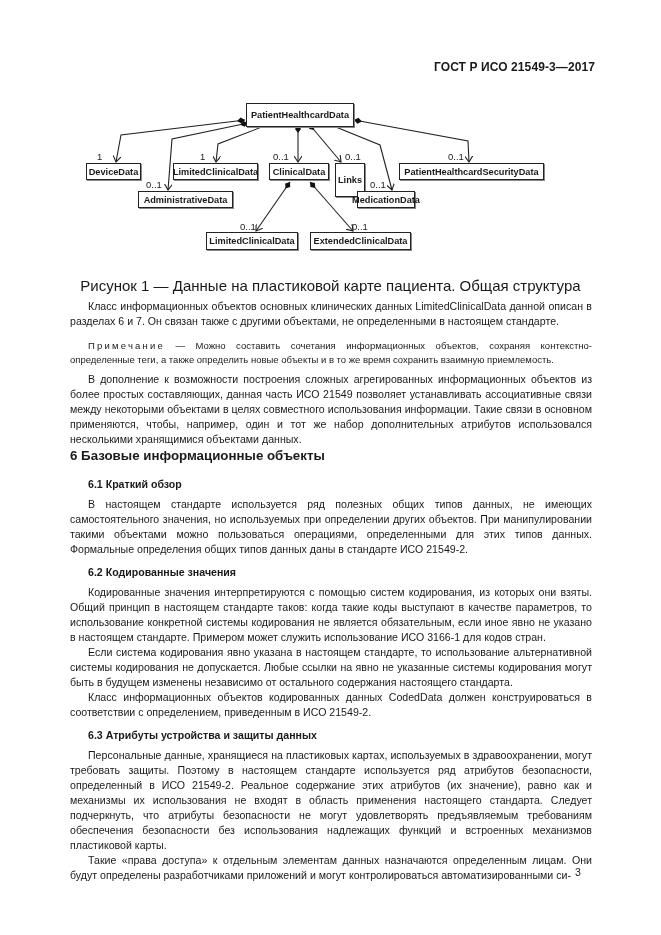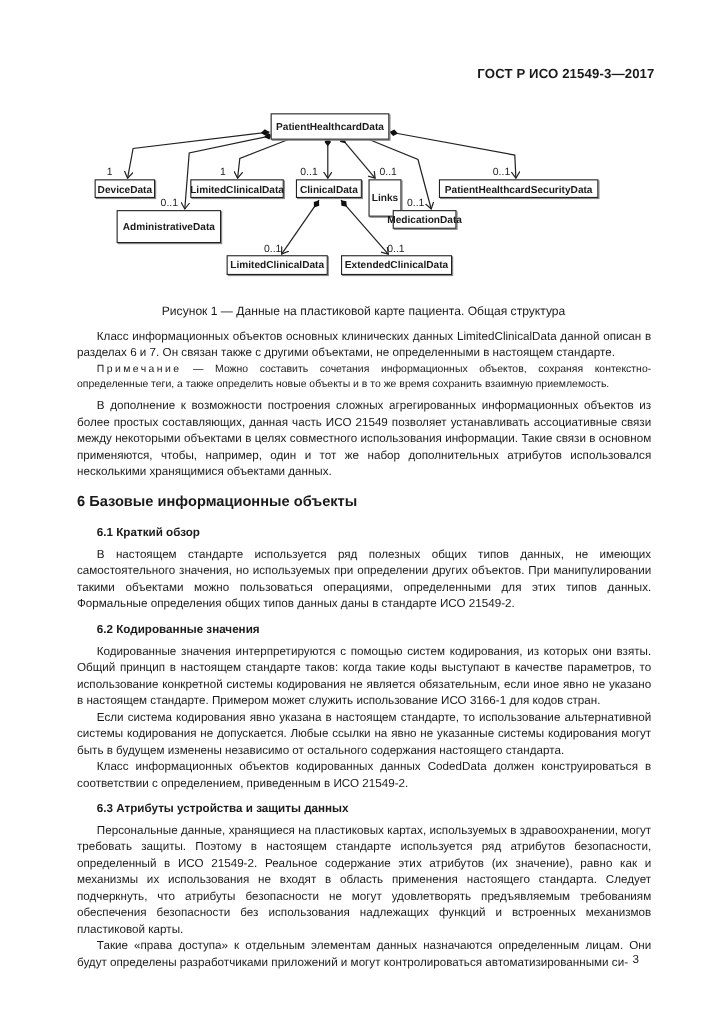--- a/index.html
+++ b/index.html
@@ -5,21 +5,21 @@
   html, body { margin: 0; padding: 0; background: #ffffff; }
   body { width: 661px; height: 935px; position: relative; overflow: hidden;
          font-family: "Liberation Sans", sans-serif; color: #1a1a1a; }
   .header { position: absolute; top: 60px; right: 66px; font-size: 12px; font-weight: bold; letter-spacing: 0.1px; }
   .diagram { position: absolute; left: 0; top: 0; width: 661px; height: 270px; }
   .diagram svg { position: absolute; left: 0; top: 0; }
   .box { position: absolute; border: 1.3px solid #222; background: #fff; font-size: 9.2px; font-weight: bold;
          display: flex; align-items: center; justify-content: center; box-sizing: border-box; white-space: nowrap;
          box-shadow: 1px 1px 0 #888; }
   .mult { position: absolute; font-size: 9.5px; color: #222; }
-  .caption { position: absolute; top: 277px; left: 0; width: 661px; text-align: center; font-size: 11px; }
+  .caption { position: absolute; top: 277px; left: 0; width: 661px; text-align: center; font-size: 15px; }
   .text { position: absolute; left: 70px; width: 522px; font-size: 10.6px; line-height: 15.1px; }
   .p { text-indent: 18px; margin: 0; text-align: justify; text-align-last: left; }
   .note { font-size: 9.5px; line-height: 13.4px; }
   .spaced { letter-spacing: 2.2px; }
   .h1 { font-size: 13.3px; font-weight: bold; margin: 0; }
   .h2 { font-size: 10.6px; font-weight: bold; margin: 0; padding-left: 18px; }
   .pagenum { position: absolute; top: 866px; left: 575px; font-size: 10.6px; }
 </style>
 </head>
 <body>
@@ -57,41 +57,41 @@
       <polyline points="310,182 353,231" marker-start="url(#dia)" marker-end="url(#arr)"></polyline>
     </g>
   </svg>
 
   <div class="box" style="left:246px;top:103px;width:108px;height:24px;">PatientHealthcardData</div>
   <div class="box" style="left:86px;top:163px;width:55px;height:17px;">DeviceData</div>
   <div class="box" style="left:173px;top:163px;width:85px;height:17px;">LimitedClinicalData</div>
   <div class="box" style="left:269px;top:163px;width:60px;height:17px;">ClinicalData</div>
   <div class="box" style="left:335px;top:163px;width:30px;height:34px;">Links</div>
   <div class="box" style="left:399px;top:163px;width:145px;height:17px;">PatientHealthcardSecurityData</div>
-  <div class="box" style="left:106px;top:191px;width:95px;height:30px;">AdministrativeData</div>
+  <div class="box" style="left:138px;top:191px;width:95px;height:17px;">AdministrativeData</div>
   <div class="box" style="left:357px;top:191px;width:58px;height:17px;">MedicationData</div>
   <div class="box" style="left:206px;top:232px;width:92px;height:18px;">LimitedClinicalData</div>
   <div class="box" style="left:310px;top:232px;width:101px;height:18px;">ExtendedClinicalData</div>
 
   <span class="mult" style="left:97px;top:151px;">1</span>
   <span class="mult" style="left:200px;top:151px;">1</span>
   <span class="mult" style="left:273px;top:151px;">0..1</span>
   <span class="mult" style="left:345px;top:151px;">0..1</span>
   <span class="mult" style="left:448px;top:151px;">0..1</span>
   <span class="mult" style="left:146px;top:179px;">0..1</span>
   <span class="mult" style="left:370px;top:179px;">0..1</span>
   <span class="mult" style="left:240px;top:221px;">0..1</span>
   <span class="mult" style="left:352px;top:221px;">0..1</span>
 </div>
 
 <div class="caption">Рисунок 1 — Данные на пластиковой карте пациента. Общая структура</div>
 
 <div class="text" style="top:299px;">
   <p class="p">Класс информационных объектов основных клинических данных LimitedClinicalData данной описан в разделах 6 и 7. Он связан также с другими объектами, не определенными в настоящем стандарте.</p>
-  <p class="p note" style="margin-top:0;"><span class="spaced">Примечание</span><span> — Можно составить сочетания информационных объектов, сохраняя контекстно-определенные теги, а также определить новые объекты и в то же время сохранить взаимную приемлемость.</span></p>
+  <p class="p note" style="margin-top:10px;"><span class="spaced">Примечание</span><span> — Можно составить сочетания информационных объектов, сохраняя контекстно-определенные теги, а также определить новые объекты и в то же время сохранить взаимную приемлемость.</span></p>
   <p class="p" style="margin-top:6px;">В дополнение к возможности построения сложных агрегированных информационных объектов из более простых составляющих, данная часть ИСО 21549 позволяет устанавливать ассоциативные связи между некоторыми объектами в целях совместного использования информации. Такие связи в основном применяются, чтобы, например, один и тот же набор дополнительных атрибутов использовался несколькими хранящимися объектами данных.</p>
 </div>
 
 <div class="text" style="top:448px;">
   <p class="h1">6 Базовые информационные объекты</p>
   <p class="h2" style="margin-top:14px;margin-bottom:5px;">6.1 Краткий обзор</p>
   <p class="p">В настоящем стандарте используется ряд полезных общих типов данных, не имеющих самостоятельного значения, но используемых при определении других объектов. При манипулировании такими объектами можно пользоваться операциями, определенными для этих типов данных. Формальные определения общих типов данных даны в стандарте ИСО 21549-2.</p>
   <p class="h2" style="margin-top:7px;margin-bottom:5px;">6.2 Кодированные значения</p>
   <p class="p">Кодированные значения интерпретируются с помощью систем кодирования, из которых они взяты. Общий принцип в настоящем стандарте таков: когда такие коды выступают в качестве параметров, то использование конкретной системы кодирования не является обязательным, если иное явно не указано в настоящем стандарте. Примером может служить использование ИСО 3166-1 для кодов стран.</p>
   <p class="p">Если система кодирования явно указана в настоящем стандарте, то использование альтернативной системы кодирования не допускается. Любые ссылки на явно не указанные системы кодирования могут быть в будущем изменены независимо от остального содержания настоящего стандарта.</p>

